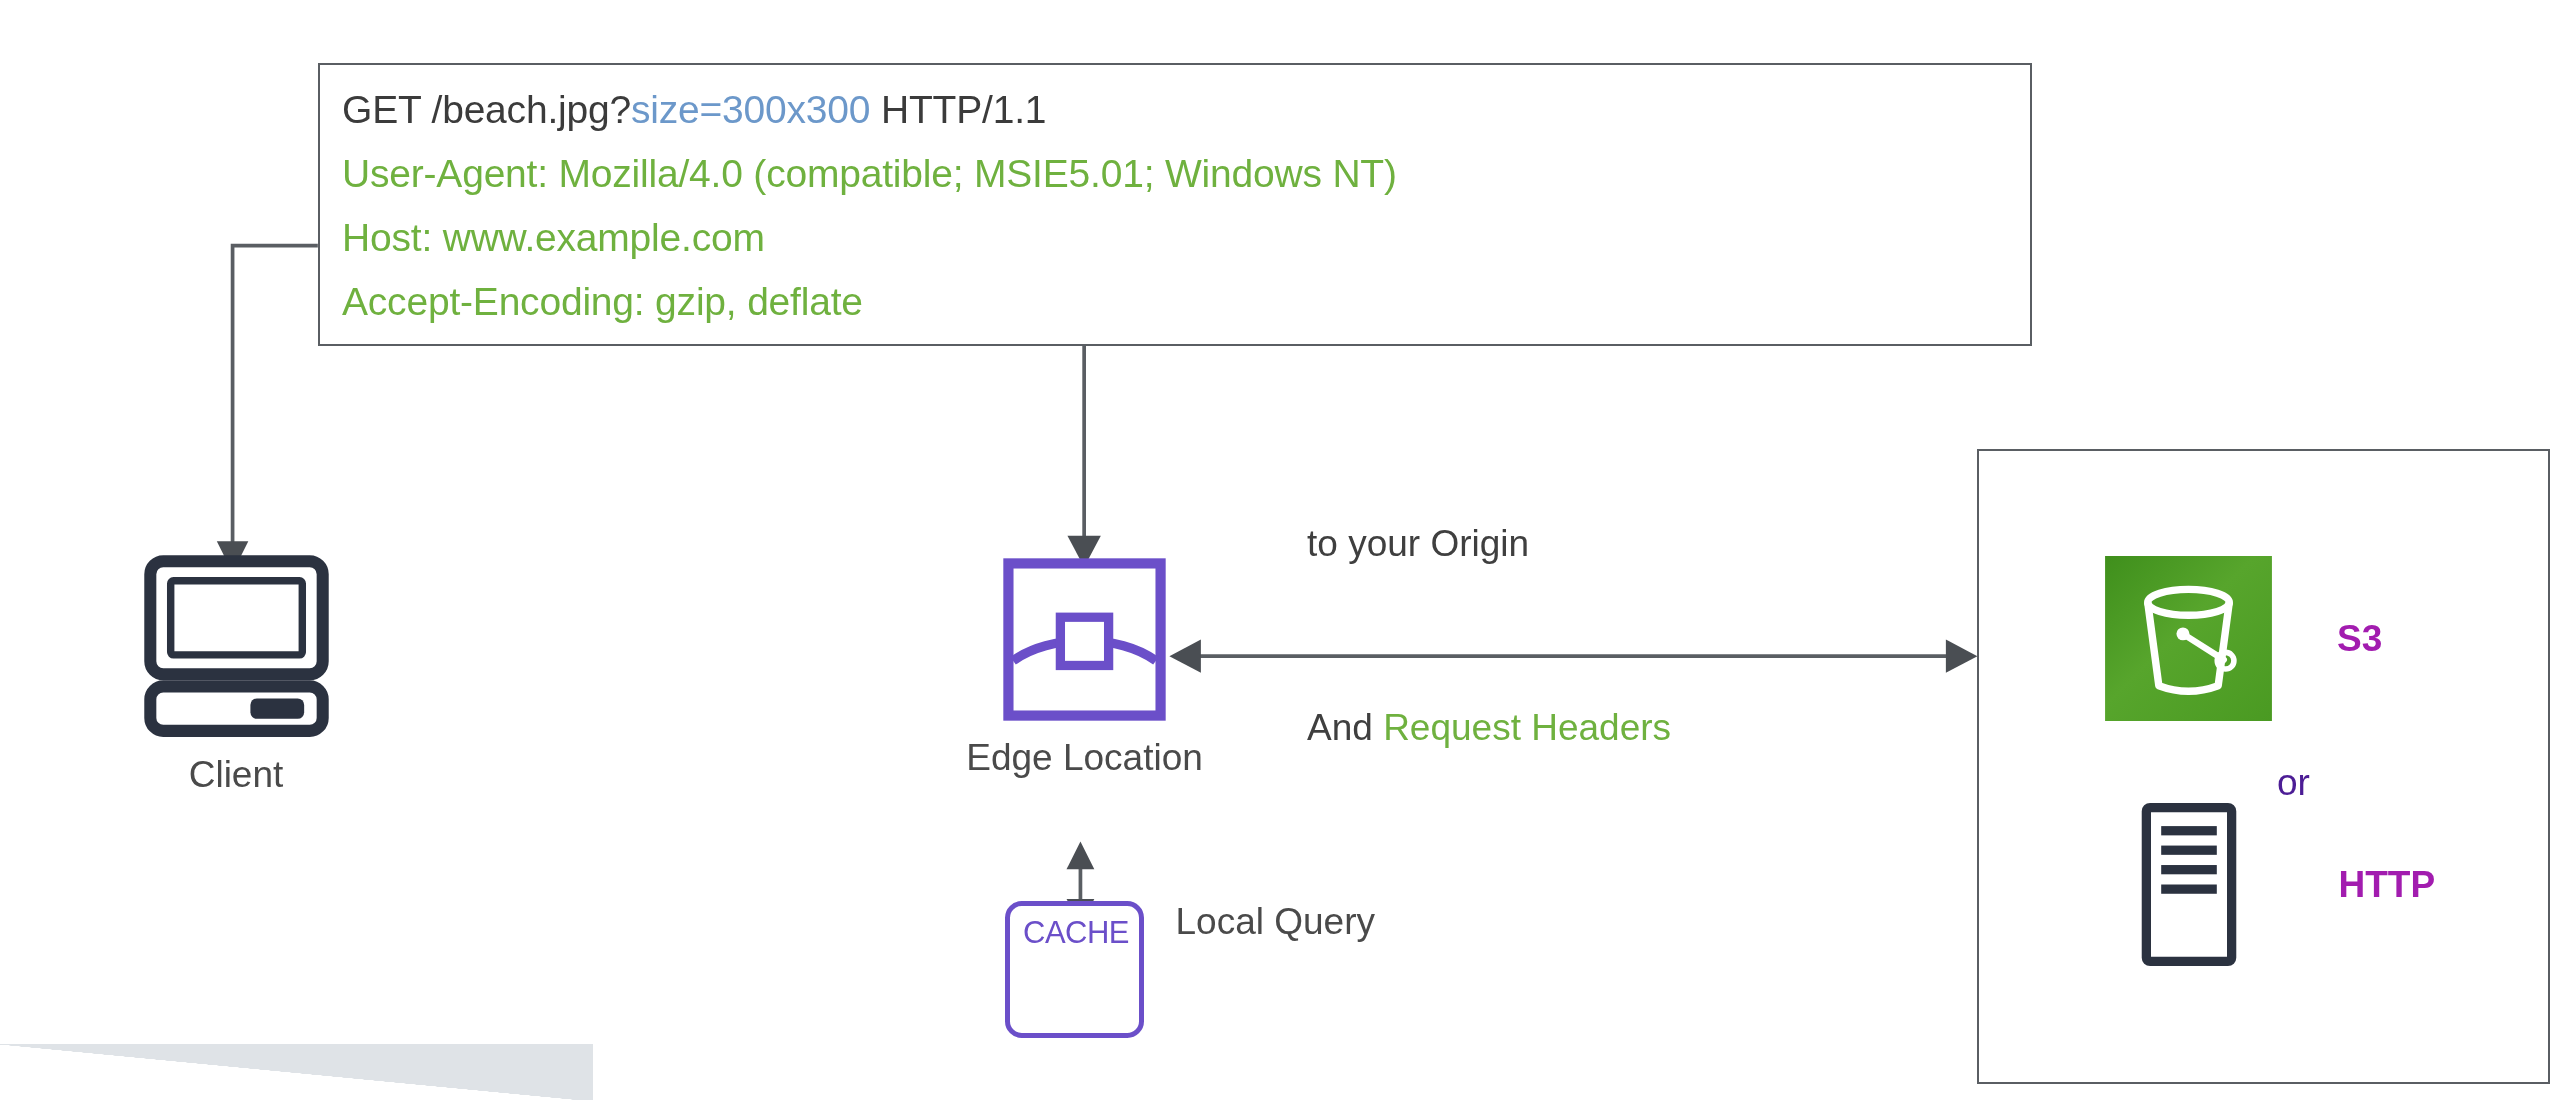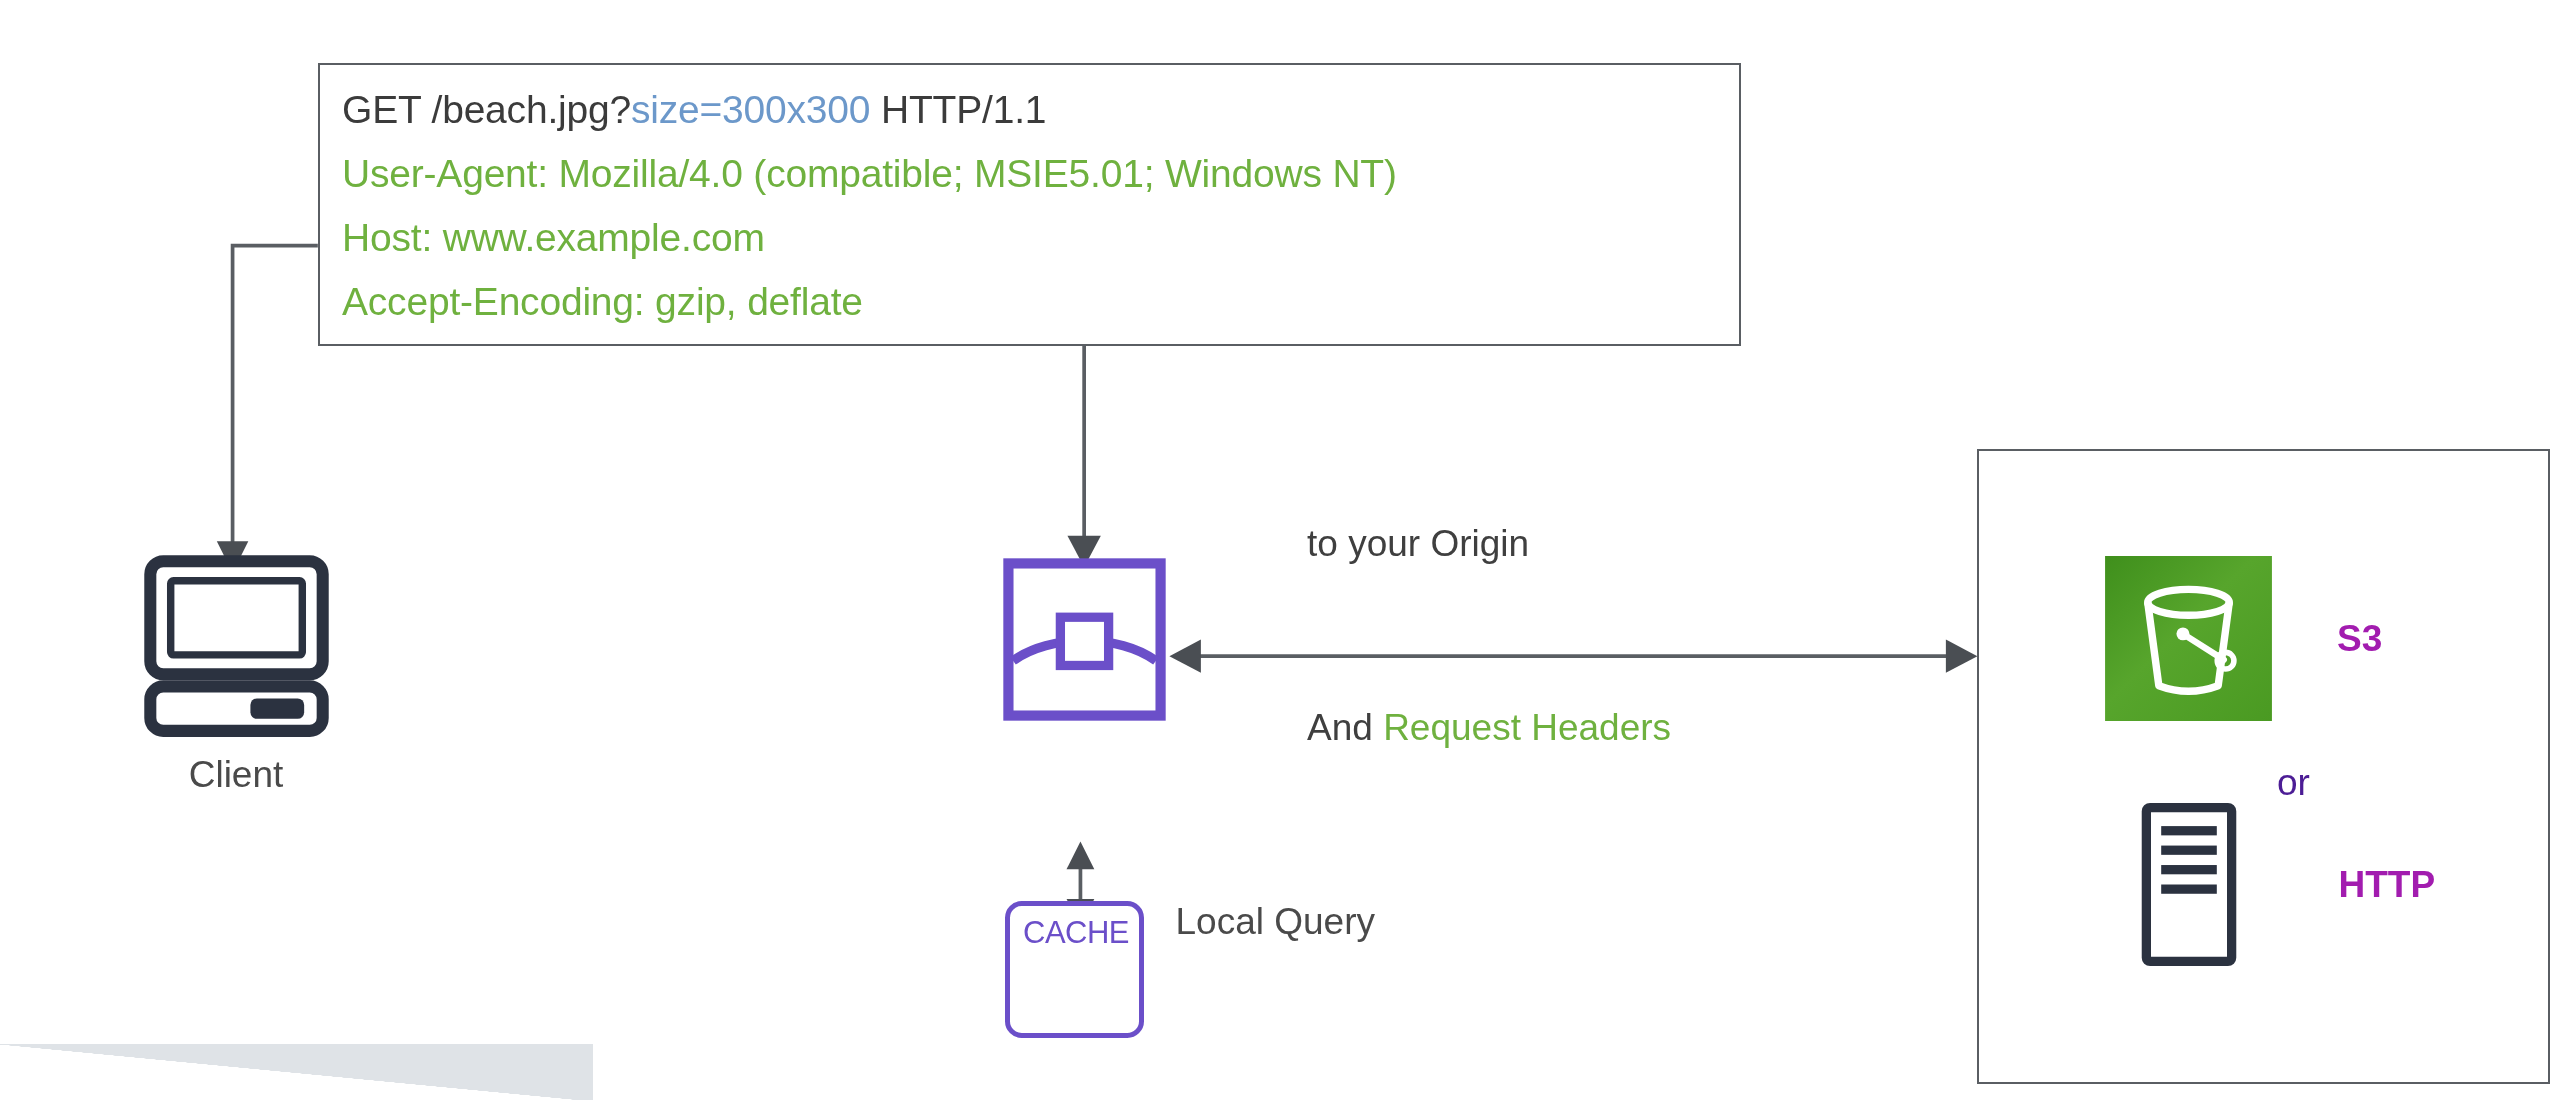--- a/index.html
+++ b/index.html
@@ -30,21 +30,21 @@
     background: linear-gradient(to bottom right, transparent 49.4%, #dfe3e7 49.6%);
     transform: scaleY(-1);
     pointer-events: none;
   }
 
   
   .request-box {
     position: absolute;
     left: 318px;
     top: 63px;
-    width: 1423px;
+    width: 1714px;
     height: 283px;
     border: 2.8px solid #5a5e63;
     background: #ffffff;
     box-sizing: border-box;
     padding-left: 8px;
   }
   .request-lines {
     position: absolute;
     left: 22px;
     top: 13px;
@@ -244,20 +244,21 @@
     </svg>
     <div class="node-label">Client</div>
   </div>
 
   <div class="edge-group">
     <svg class="edge-icon" viewBox="0 0 180 180" fill="none">
       <rect x="8" y="8" width="164" height="164" stroke="#6b4fc9" stroke-width="11" fill="#ffffff"></rect>
       <path d="M13 113 C52 84, 128 84, 167 113" stroke="#6b4fc9" stroke-width="10" fill="none"></path>
       <rect x="64" y="66" width="52" height="52" stroke="#6b4fc9" stroke-width="10" fill="#ffffff"></rect>
     </svg>
+    <div class="node-label">Edge Location</div>
   </div>
 
   <div class="annot annot-forward">
     <div>to your Origin</div>
   </div>
 
   <div class="annot annot-includes">
     <div><span>And </span><span class="tok-green">Request Headers</span></div>
   </div>
 

